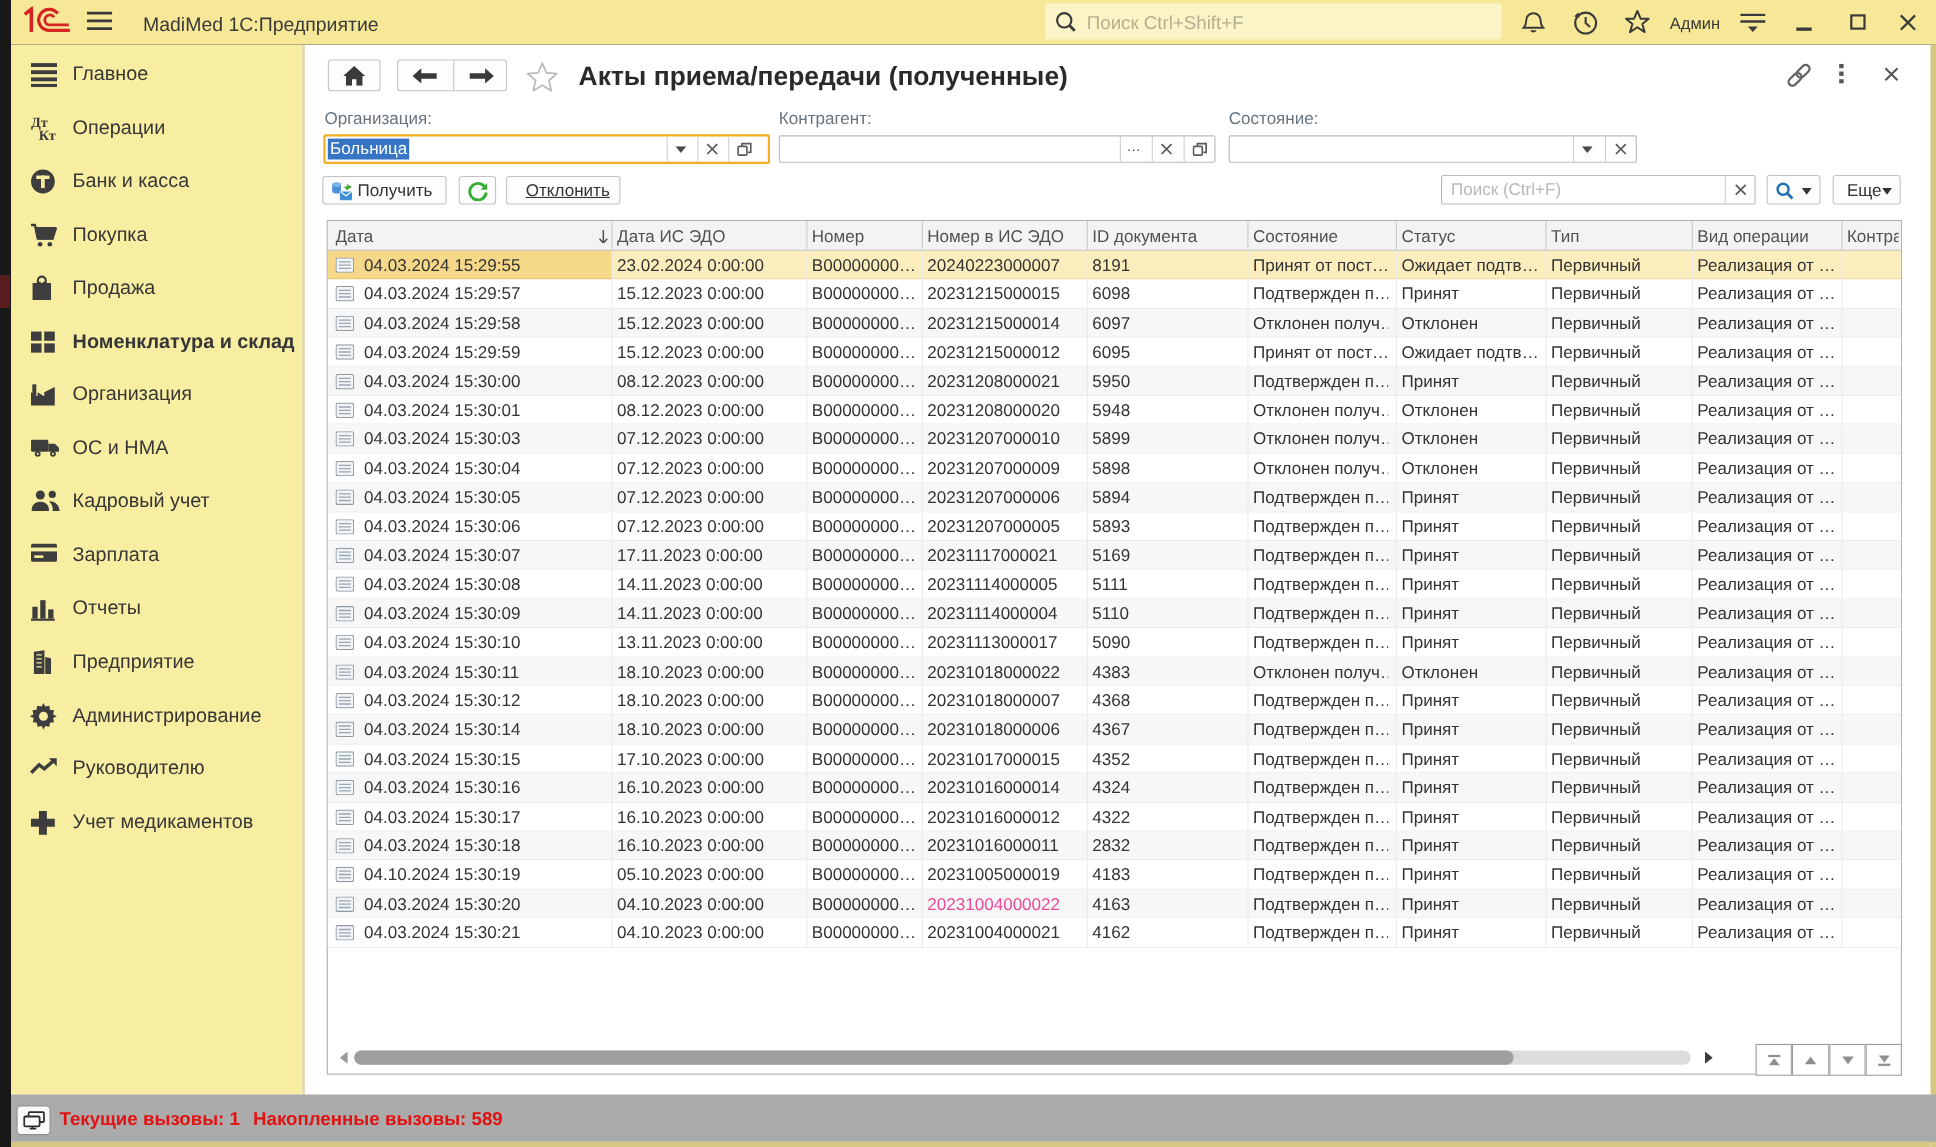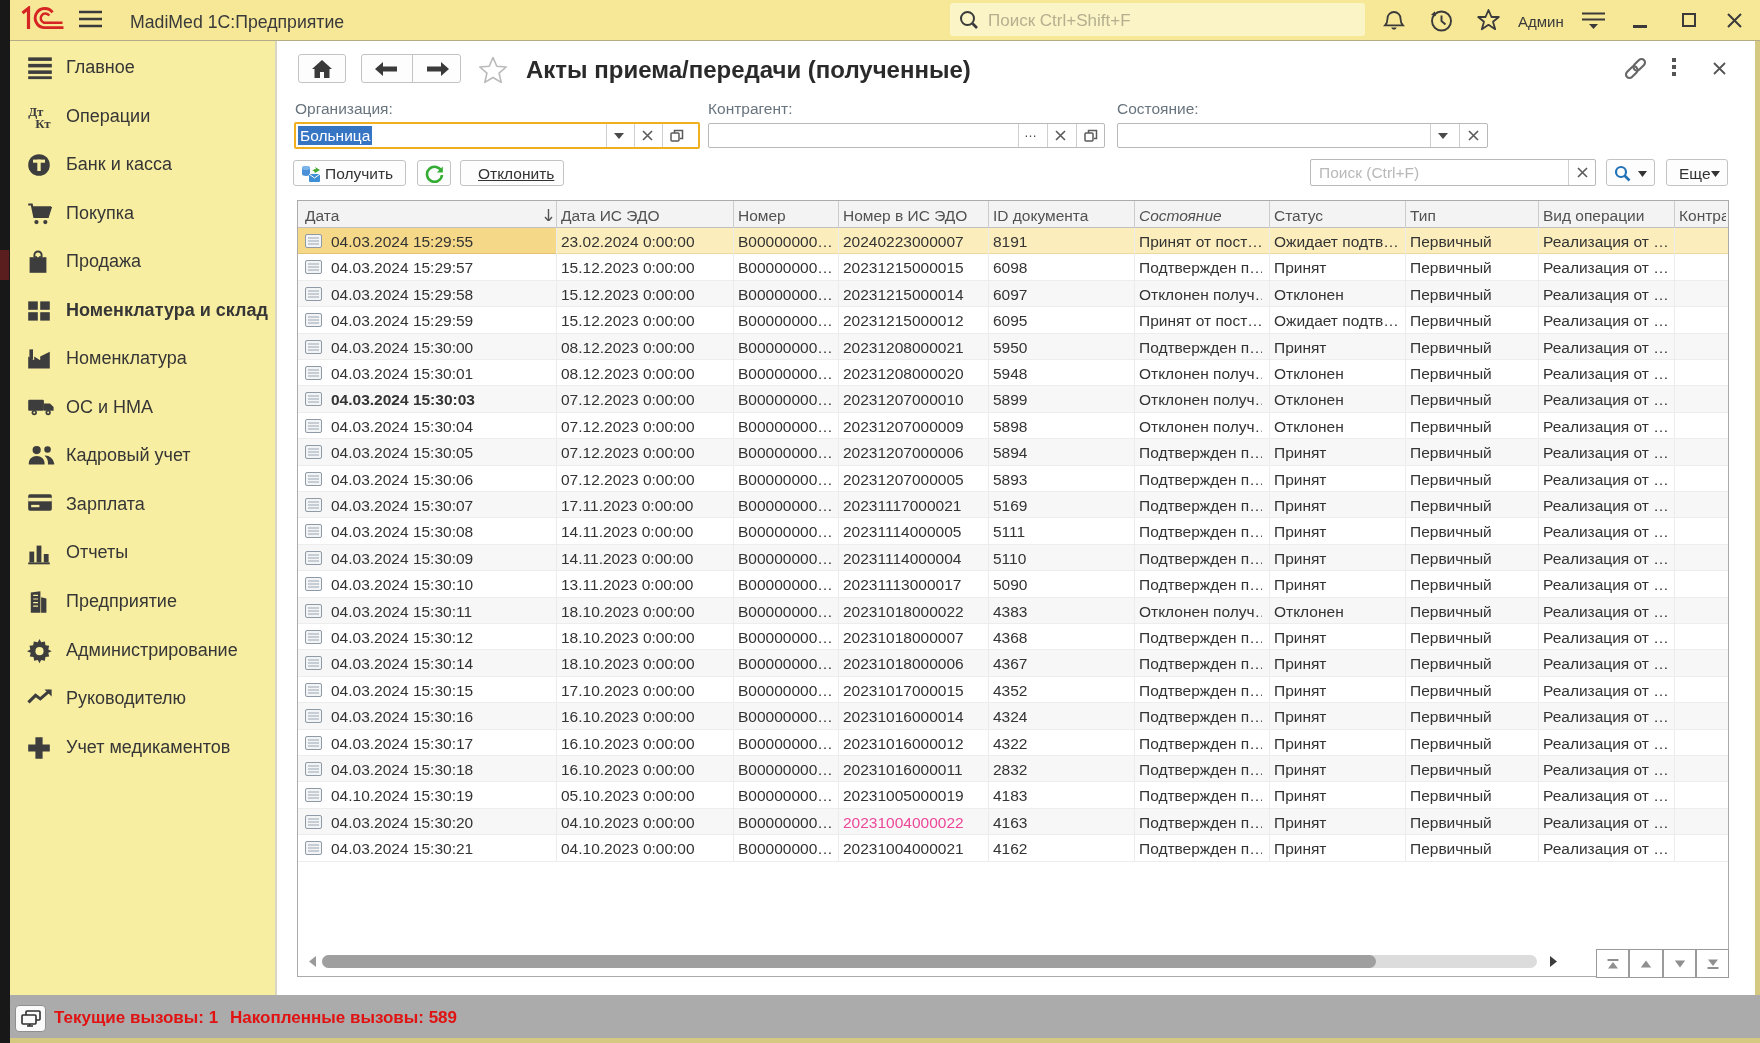--- a/index.html
+++ b/index.html
@@ -103,21 +103,21 @@
         <rect x="11" y="2" width="8" height="7"></rect>
         <rect x="1" y="11" width="8" height="7"></rect>
         <rect x="11" y="11" width="8" height="7"></rect>
       </g>
     </svg></div>
 <div class="abs" style="left:66px;top:300px;font-size:18px;color:#363636;font-weight:bold;">Номенклатура и склад</div>
 <div class="abs" style="left:27px;top:347px;width:24px;height:22px;"><svg width="24" height="24" viewBox="0 0 20 20">
       <path d="M1 18V8l5 3V8l5 3V8l8-4v14z" fill="#3d3d3d"></path>
       <rect x="2" y="2" width="3" height="8" fill="#3d3d3d"></rect>
     </svg></div>
-<div class="abs" style="left:66px;top:348px;font-size:18px;color:#363636;">Номенклатура</div>
+<div class="abs" style="left:66px;top:348px;font-size:18px;color:#363636;">Организация</div>
 <div class="abs" style="left:27px;top:396px;width:24px;height:22px;"><svg width="29" height="22" viewBox="0 0 24 18">
       <rect x="1" y="3" width="13" height="9" rx="1" fill="#3d3d3d"></rect>
       <path d="M14 6h5l3 3v3h-8z" fill="#3d3d3d"></path>
       <circle cx="6" cy="13.6" r="2.2" fill="#3d3d3d"></circle>
       <circle cx="17.5" cy="13.6" r="2.2" fill="#3d3d3d"></circle>
       <circle cx="6" cy="13.6" r=".8" fill="#f8eea1"></circle>
       <circle cx="17.5" cy="13.6" r=".8" fill="#f8eea1"></circle>
     </svg></div>
 <div class="abs" style="left:66px;top:397px;font-size:18px;color:#363636;">ОС и НМА</div>
 <div class="abs" style="left:27px;top:444px;width:24px;height:22px;"><svg width="29" height="23" viewBox="0 0 24 19">
@@ -294,21 +294,21 @@
 <div class="abs" style="left:298px;top:201px;width:1430px;height:27px;background:#f3f3f3;border-bottom:1px solid #c0c0c0;"></div>
 <div class="abs" style="left:305px;top:207px;width:252px;height:17px;font-size:15.5px;color:#515151;overflow:hidden;white-space:nowrap;">Дата</div>
 <div class="abs" style="left:561px;top:207px;width:170px;height:17px;font-size:15.5px;color:#515151;overflow:hidden;white-space:nowrap;">Дата ИС ЭДО</div>
 <div class="abs" style="left:556px;top:201px;width:1px;height:27px;background:#cccccc;"></div>
 <div class="abs" style="left:738px;top:207px;width:98px;height:17px;font-size:15.5px;color:#515151;overflow:hidden;white-space:nowrap;">Номер</div>
 <div class="abs" style="left:733px;top:201px;width:1px;height:27px;background:#cccccc;"></div>
 <div class="abs" style="left:843px;top:207px;width:143px;height:17px;font-size:15.5px;color:#515151;overflow:hidden;white-space:nowrap;">Номер в ИС ЭДО</div>
 <div class="abs" style="left:838px;top:201px;width:1px;height:27px;background:#cccccc;"></div>
 <div class="abs" style="left:993px;top:207px;width:139px;height:17px;font-size:15.5px;color:#515151;overflow:hidden;white-space:nowrap;">ID документа</div>
 <div class="abs" style="left:988px;top:201px;width:1px;height:27px;background:#cccccc;"></div>
-<div class="abs" style="left:1139px;top:207px;width:128px;height:17px;font-size:15.5px;color:#515151;overflow:hidden;white-space:nowrap;font-style:italic;">Состояние</div>
+<div class="abs" style="left:1139px;top:207px;width:128px;height:17px;font-size:15.5px;color:#515151;overflow:hidden;white-space:nowrap;">Состояние</div>
 <div class="abs" style="left:1134px;top:201px;width:1px;height:27px;background:#cccccc;"></div>
 <div class="abs" style="left:1274px;top:207px;width:129px;height:17px;font-size:15.5px;color:#515151;overflow:hidden;white-space:nowrap;">Статус</div>
 <div class="abs" style="left:1269px;top:201px;width:1px;height:27px;background:#cccccc;"></div>
 <div class="abs" style="left:1410px;top:207px;width:126px;height:17px;font-size:15.5px;color:#515151;overflow:hidden;white-space:nowrap;">Тип</div>
 <div class="abs" style="left:1405px;top:201px;width:1px;height:27px;background:#cccccc;"></div>
 <div class="abs" style="left:1543px;top:207px;width:129px;height:17px;font-size:15.5px;color:#515151;overflow:hidden;white-space:nowrap;">Вид операции</div>
 <div class="abs" style="left:1538px;top:201px;width:1px;height:27px;background:#cccccc;"></div>
 <div class="abs" style="left:1679px;top:207px;width:47px;height:17px;font-size:15.5px;color:#515151;overflow:hidden;white-space:nowrap;">Контрагент</div>
 <div class="abs" style="left:1674px;top:201px;width:1px;height:27px;background:#cccccc;"></div>
 <svg class="abs" style="left:544px;top:209px;" width="9" height="12" viewBox="0 0 9 12">
@@ -474,21 +474,21 @@
 <div class="abs" style="left:1269px;top:386.4px;width:1px;height:26.4px;background:#ececec;"></div>
 <div class="abs" style="left:1405px;top:386.4px;width:1px;height:26.4px;background:#ececec;"></div>
 <div class="abs" style="left:1538px;top:386.4px;width:1px;height:26.4px;background:#ececec;"></div>
 <div class="abs" style="left:1674px;top:386.4px;width:1px;height:26.4px;background:#ececec;"></div>
 <div class="abs" style="left:305px;top:392.4px;"><svg width="17" height="14" viewBox="0 0 17 14">
       <rect x="0.5" y="0.5" width="16" height="13" rx="1.5" fill="#f2f4f6" stroke="#8e9aa6"></rect>
       <g stroke="#9aa6b2" stroke-width="1.2">
         <path d="M3 4h11M3 7h11M3 10h11"></path>
       </g>
     </svg></div>
-<div class="abs" style="left:331px;top:391.4px;font-size:15.5px;color:#333;font-weight:bold;">04.03.2024 15:30:03</div>
+<div class="abs" style="left:331px;top:391.4px;font-size:15.5px;color:#333;">04.03.2024 15:30:03</div>
 <div class="abs" style="left:561px;top:391.4px;font-size:15.5px;color:#333;">07.12.2023 0:00:00</div>
 <div class="abs" style="left:738px;top:391.4px;font-size:15.5px;color:#333;">В00000000…</div>
 <div class="abs" style="left:843px;top:391.4px;font-size:15.5px;color:#333;">20231207000010</div>
 <div class="abs" style="left:993px;top:391.4px;font-size:15.5px;color:#333;">5899</div>
 <div class="abs" style="left:1139px;top:391.4px;width:123px;font-size:15.5px;color:#333;overflow:hidden;white-space:nowrap;">Отклонен получ…</div>
 <div class="abs" style="left:1274px;top:391.4px;width:124px;font-size:15.5px;color:#333;overflow:hidden;white-space:nowrap;">Отклонен</div>
 <div class="abs" style="left:1410px;top:391.4px;font-size:15.5px;color:#333;">Первичный</div>
 <div class="abs" style="left:1543px;top:391.4px;font-size:15.5px;color:#333;">Реализация от …</div>
 <div class="abs" style="left:298px;top:412.8px;width:1430px;height:26.4px;background:#ffffff;border-bottom:1px solid #ededed;"></div>
 <div class="abs" style="left:556px;top:412.8px;width:1px;height:26.4px;background:#ececec;"></div>

